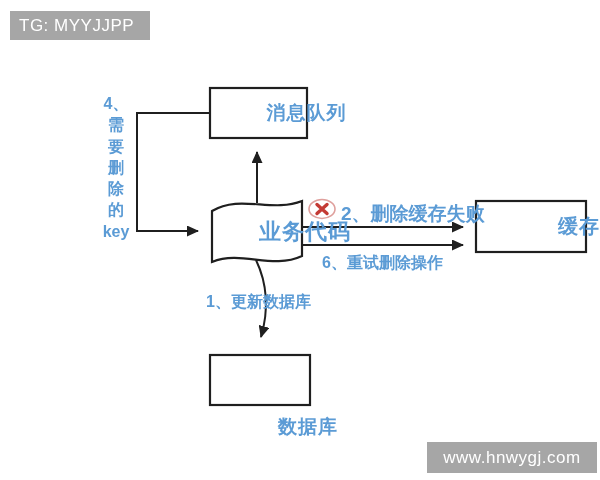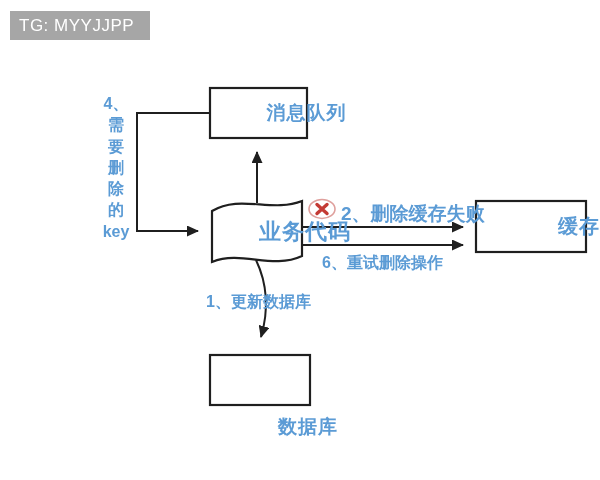--- a/index.html
+++ b/index.html
@@ -115,14 +115,15 @@
   <div class="lbl lbl-e4">4、
 需
 要
 删
 除
 的
 key</div>
   <div class="lbl lbl-e5">6、重试删除操作</div>
 
   <div class="banner banner-top">TG: MYYJJPP</div>
+  <div class="banner banner-bottom">www.hnwygj.com</div>
 
 </div>
 
 </body></html>

